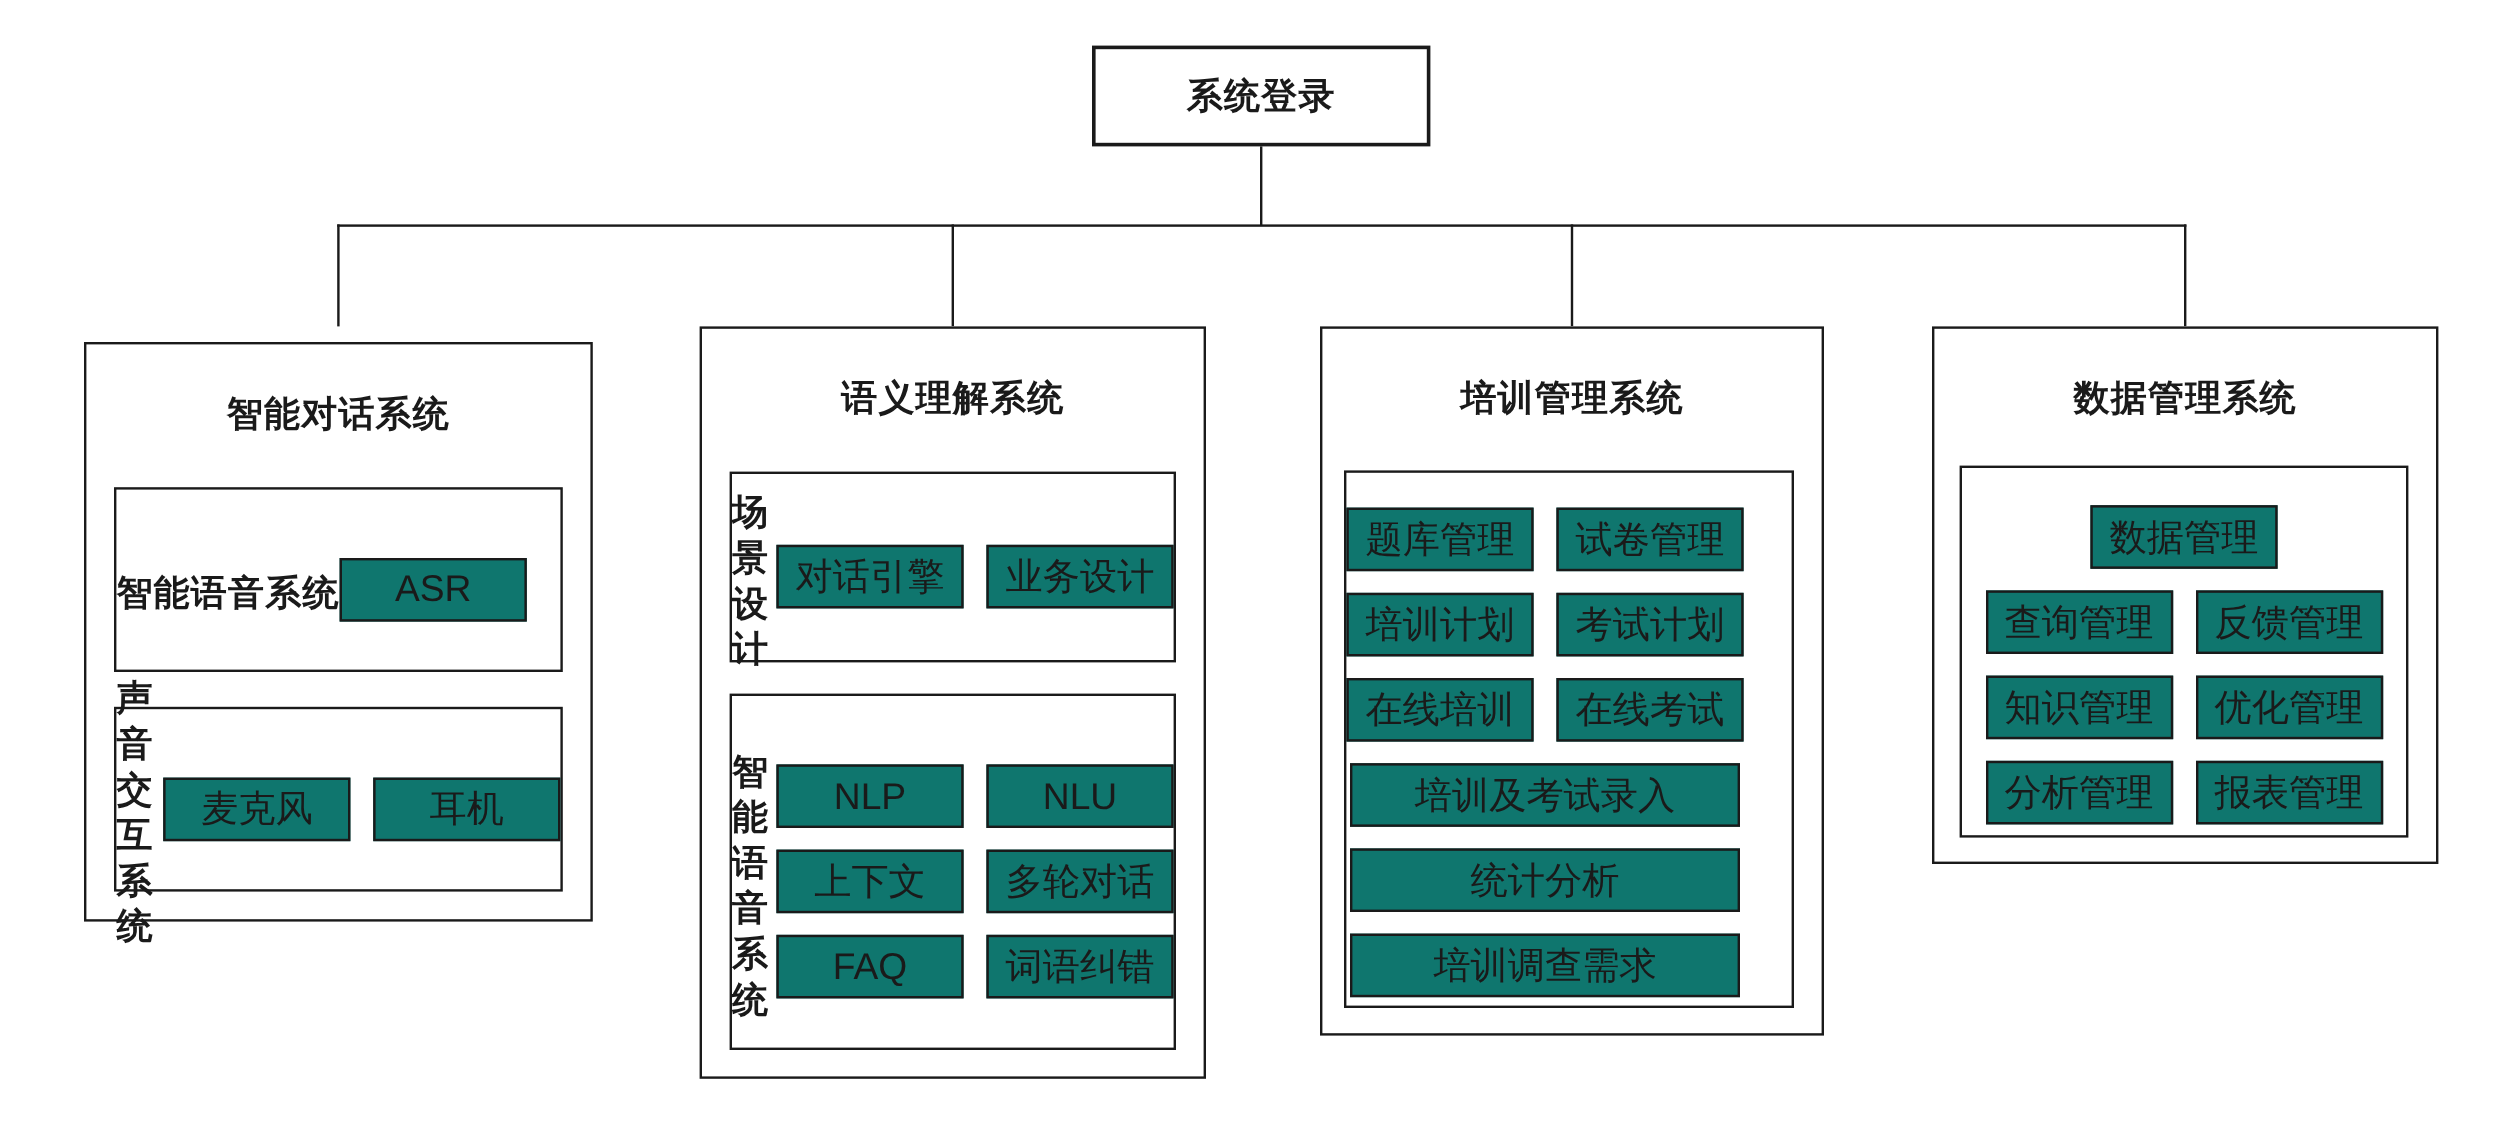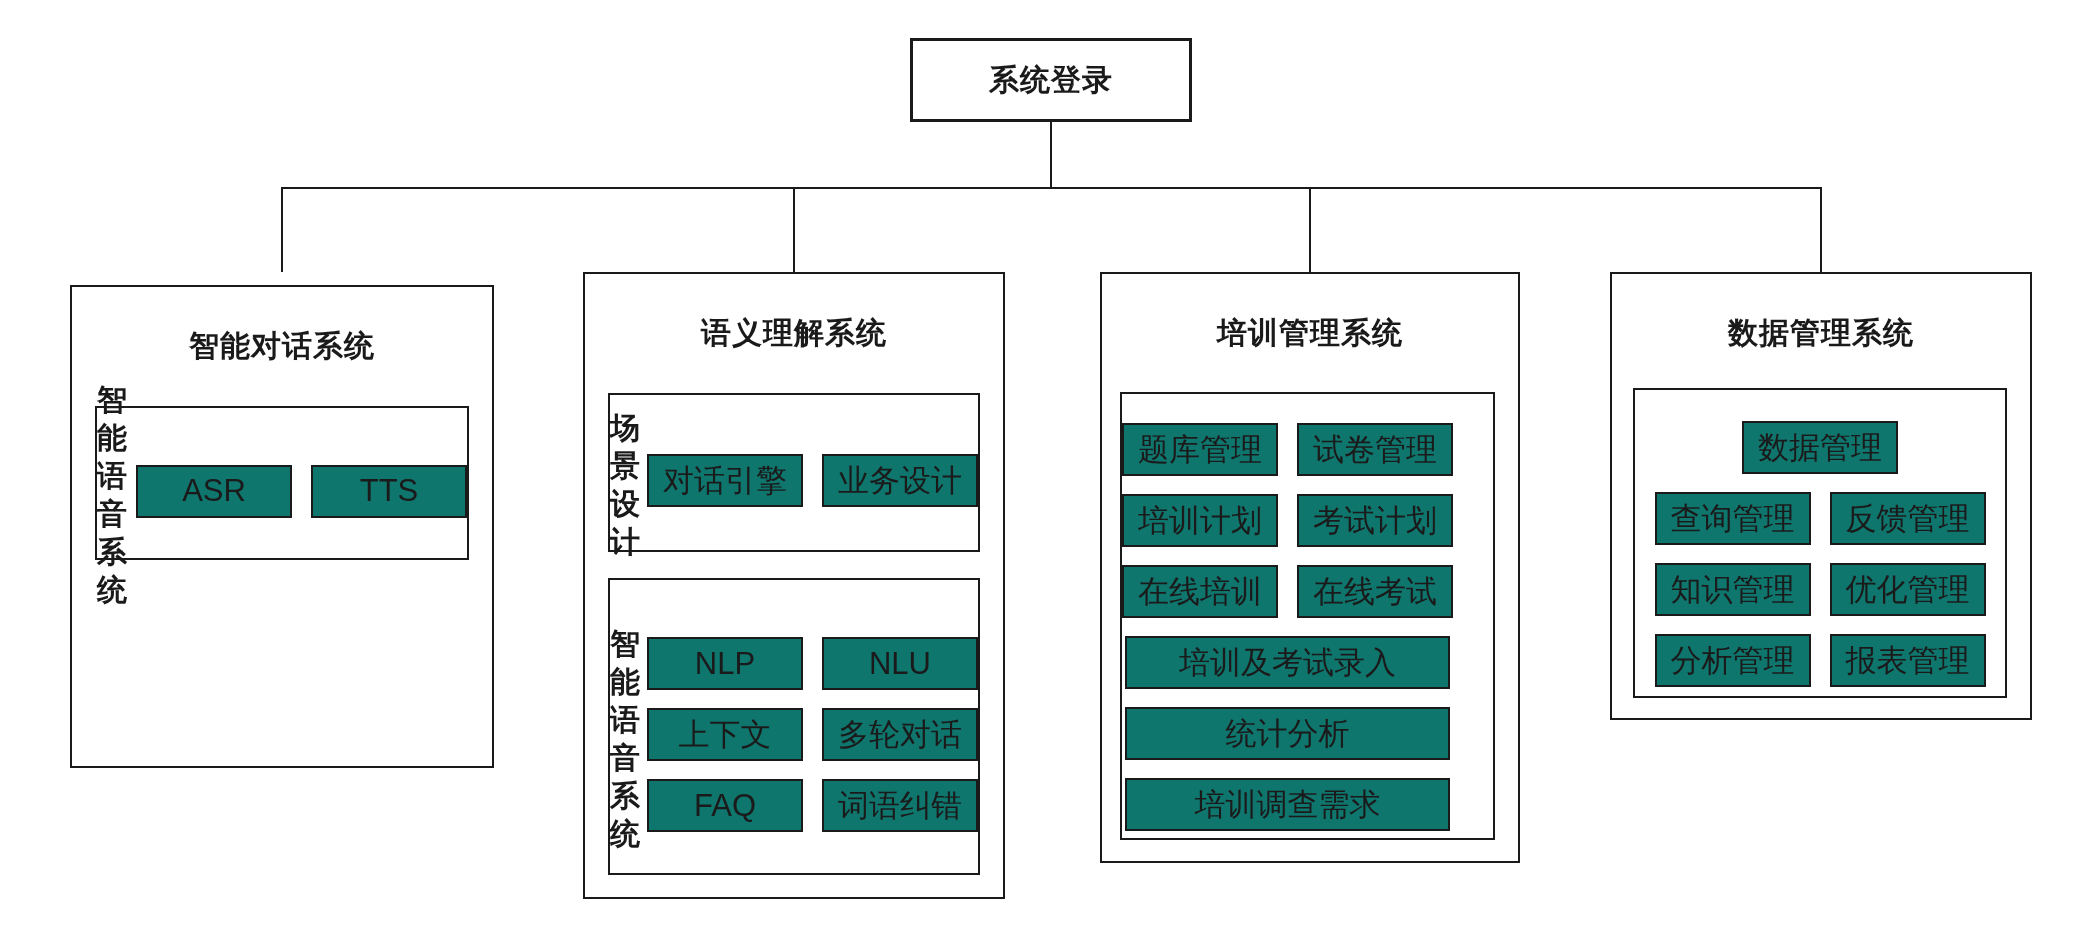--- a/index.html
+++ b/index.html
@@ -110,21 +110,29 @@
   <div class="line" style="left:1309px; top:187px; width:2px; height:85px;"></div>
   <div class="line" style="left:1820px; top:187px; width:2px; height:85px;"></div>
 
   <section class="panel" style="left:70px; top:285px; width:424px; height:483px;">
     <h2 class="panel-title">智能对话系统</h2>
     <div class="group" style="left:23px; top:119px; width:374px; height:154px;">
       <h3 class="group-title">智能语音系统</h3>
       <div class="rows">
         <div class="row">
           <div class="leaf">ASR</div>
-          <div class="leaf">TTS</div>
+        </div>
+      </div>
+    </div>
+    <div class="group" style="left:23px; top:302px; width:374px; height:154px;">
+      <h3 class="group-title">声音交互系统</h3>
+      <div class="rows">
+        <div class="row">
+          <div class="leaf">麦克风</div>
+          <div class="leaf">耳机</div>
         </div>
       </div>
     </div>
   </section>
 
   <section class="panel" style="left:583px; top:272px; width:422px; height:627px;">
     <h2 class="panel-title">语义理解系统</h2>
     <div class="group" style="left:23px; top:119px; width:372px; height:159px;">
       <h3 class="group-title">场景设计</h3>
       <div class="rows">

